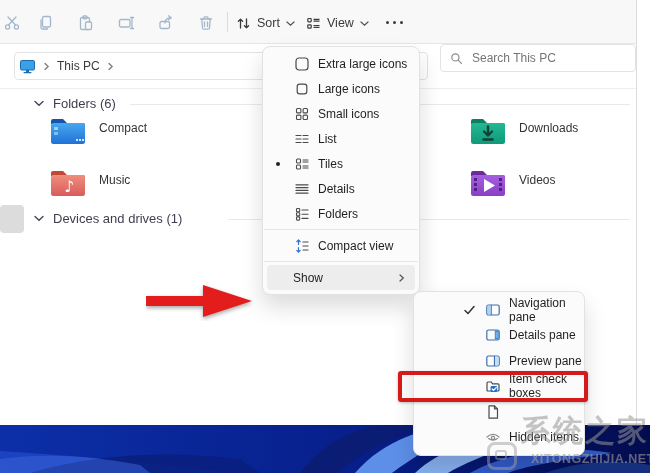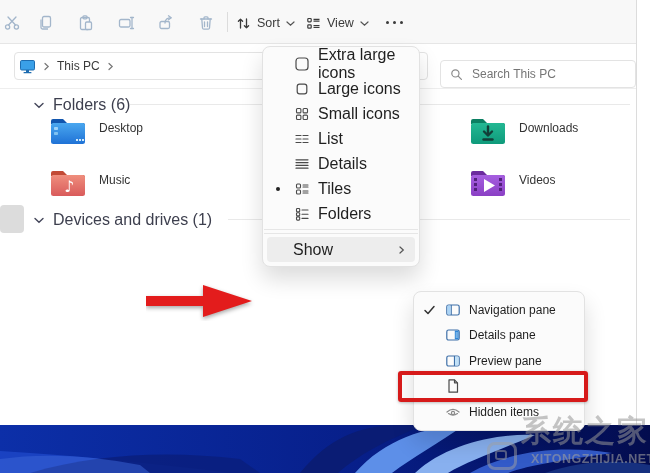--- a/index.html
+++ b/index.html
@@ -15,51 +15,51 @@
   .tb-group{position:absolute;top:12px;height:22px;display:flex;align-items:center;gap:6px;
             font-size:12.5px;color:#3b3b3b;}
   .tb-dots{position:absolute;left:386px;top:13px;display:flex;gap:4px;align-items:center;height:18px;}
   .tb-dots i{width:3px;height:3px;border-radius:50%;background:#3b3b3b;}
 
   
   .addr-row{position:absolute;left:0;top:44px;width:637px;height:44px;background:#fff;z-index:3;}
   .addr-box{position:absolute;left:14px;top:8px;width:414px;height:28px;border:1px solid #e3e3e3;
             border-radius:4px;background:#fff;display:flex;align-items:center;gap:7px;padding:0 4px;}
   .addr-text{font-size:12px;color:#3b3b3b;}
-  .search-box{position:absolute;left:440px;top:16px;width:196px;height:28px;border:1px solid #e3e3e3;
+  .search-box{position:absolute;left:440px;top:0;width:196px;height:28px;border:1px solid #e3e3e3;
               border-radius:4px;background:#fff;display:flex;align-items:center;gap:7px;padding:0 9px;}
   .search-box input{border:none;outline:none;background:transparent;font-size:12px;color:#666;
                     width:140px;font-family:inherit;}
   .row-border{position:absolute;left:0;top:88px;width:637px;height:1px;background:#eeeeee;z-index:3;}
   .win-right-border{position:absolute;left:636px;top:0;width:1px;height:425px;background:#dcdcdc;z-index:4;}
 
   
-  .group-header{position:absolute;display:flex;align-items:center;gap:9px;font-size:16px;color:#3d3f4e;z-index:2;text-align:right;}
+  .group-header{position:absolute;display:flex;align-items:center;gap:9px;font-size:13px;color:#3d3f4e;z-index:2;text-align:right;}
   .divider{position:absolute;height:1px;background:#e9e9e9;z-index:1;}
   .tile{position:absolute;display:flex;align-items:center;gap:11px;z-index:2;}
   .tile-label{font-size:12px;color:#333;margin-top:-6px;}
   .scroll-thumb{position:absolute;left:0;top:205px;width:24px;height:28px;background:#dcdcdc;
                 border-radius:4px;z-index:2;}
 
   
   .vmenu{position:absolute;left:262px;top:46px;width:158px;background:#fbfbfb;border:1px solid #e2e2e2;
          border-radius:8px;box-shadow:0 12px 22px rgba(0,0,0,.14);padding:4px 0;z-index:10;}
-  .vm-item{height:25px;display:flex;align-items:center;font-size:16px;color:#1f1f1f;}
+  .vm-item{height:25px;display:flex;align-items:center;font-size:12px;color:#1f1f1f;}
   .vm-left{width:30px;display:flex;align-items:center;justify-content:center;flex:0 0 30px;}
   .vm-dot{width:4px;height:4px;border-radius:50%;background:#222;}
   .vm-ico{width:17px;display:flex;align-items:center;justify-content:center;flex:0 0 17px;margin-right:8px;}
   .vm-sep{height:1px;background:#e6e6e6;margin:3px 1px;}
   .vm-item.hl{background:#ededed;border-radius:4px;margin:0 4px;}
   .vm-item.hl .vm-left{flex-basis:26px;width:26px;}
   .vm-chev{margin-left:auto;margin-right:10px;display:flex;}
 
   
   .smenu{position:absolute;left:413px;top:291px;width:172px;background:#fbfbfb;border:1px solid #e2e2e2;
          border-radius:8px;box-shadow:0 12px 22px rgba(0,0,0,.14);padding:5px 0;z-index:20;}
-  .sm-item{height:25.5px;display:flex;align-items:center;font-size:12px;color:#1f1f1f;}
+  .sm-item{height:25.5px;display:flex;align-items:center;font-size:12px;color:#1f1f1f;margin-left:40px;}
   .sm-left{width:30px;display:flex;align-items:center;justify-content:center;flex:0 0 30px;}
   .sm-ico{width:17px;display:flex;align-items:center;justify-content:center;flex:0 0 17px;margin-right:8px;}
 
   
   .red-box{position:absolute;left:398px;top:371px;width:190px;height:31px;border:4px solid #d61a1a;
            border-radius:3px;z-index:30;box-shadow:0 1px 3px rgba(0,0,0,.25);}
   .red-arrow{position:absolute;left:146px;top:281px;width:110px;height:40px;z-index:30;}
 
   
   .wallpaper{position:absolute;left:0;top:425px;width:650px;height:48px;z-index:5;}
@@ -218,21 +218,21 @@
           </linearGradient>
         </defs>
       <path d="M3 10 V7 q0-2 2-2 h10 l4 4 h16 q2 0 2 2 v2 z" fill="#1256ae"></path>
       <rect x="3" y="9" width="34" height="21" rx="2.5" fill="url(#fDesk)"></rect>
       <rect x="6" y="13" width="4" height="3" rx="0.8" fill="#9fd4fa"></rect>
       <rect x="6" y="18" width="4" height="3" rx="0.8" fill="#7fc2f2"></rect>
       <rect x="28" y="25" width="2" height="2" fill="#cfe9fb"></rect>
         <rect x="31" y="25" width="2" height="2" fill="#cfe9fb"></rect>
         <rect x="34" y="25" width="2" height="2" fill="#cfe9fb"></rect>
     </svg>
-    <span class="tile-label">Desktop</span>
+    <span class="tile-label">Compact</span>
   </div>
 
   <div class="tile" style="left:48px;top:166px">
     <svg width="40" height="34" viewBox="0 0 40 34">
       <defs>
           <linearGradient id="fMus" x1="0" y1="0" x2="0" y2="1">
         <stop offset="0" stop-color="#ef8e7d"></stop>
             <stop offset="1" stop-color="#d95b5b"></stop>
           </linearGradient>
         </defs>
@@ -337,61 +337,76 @@
       <span class="vm-left"></span>
       <span class="vm-ico">
         <svg width="16" height="16" viewBox="0 0 16 16" fill="none" stroke="#4a4a4a" stroke-width="1.2" stroke-linecap="round">
           <path d="M2 4.5 h5 M9 4.5 h5 M2 8 h5 M9 8 h5 M2 11.5 h5 M9 11.5 h5"></path>
         </svg>
       </span>
       <span>List</span>
     </div>
 
     <div class="vm-item">
-      <span class="vm-left"></span>
-      <span class="vm-ico">
-        <svg width="16" height="16" viewBox="0 0 16 16" fill="none" stroke="#4a4a4a" stroke-width="1.2" stroke-linecap="round">
-          <path d="M2 3.8 h12 M2 6.6 h12 M2 9.4 h12 M2 12.2 h12"></path>
-        </svg>
-      </span>
-      <span>Details</span>
-    </div>
-
-    <div class="vm-item">
       <span class="vm-left">
           <span class="vm-dot"></span>
         </span>
       <span class="vm-ico">
         <svg width="16" height="16" viewBox="0 0 16 16" fill="none" stroke="#4a4a4a" stroke-width="1.1" stroke-linecap="round">
           <rect x="2.5" y="3" width="4" height="4" rx="1"></rect>
             <path d="M9 4 h5 M9 6 h5"></path>
           <rect x="2.5" y="9" width="4" height="4" rx="1"></rect>
             <path d="M9 10 h5 M9 12 h5"></path>
         </svg>
       </span>
       <span>Tiles</span>
+    </div>
+
+    <div class="vm-item">
+      <span class="vm-left"></span>
+      <span class="vm-ico">
+        <svg width="16" height="16" viewBox="0 0 16 16" fill="none" stroke="#4a4a4a" stroke-width="1.2" stroke-linecap="round">
+          <path d="M2 3.8 h12 M2 6.6 h12 M2 9.4 h12 M2 12.2 h12"></path>
+        </svg>
+      </span>
+      <span>Details</span>
     </div>
 
     <div class="vm-item">
       <span class="vm-left"></span>
       <span class="vm-ico">
         <svg width="16" height="16" viewBox="0 0 16 16" fill="none" stroke="#4a4a4a" stroke-width="1.1" stroke-linecap="round">
           <rect x="2.5" y="2.5" width="3.2" height="3.2" rx="0.8"></rect>
             <path d="M8 4 h6"></path>
           <rect x="2.5" y="6.7" width="3.2" height="3.2" rx="0.8"></rect>
             <path d="M8 8.2 h6"></path>
           <rect x="2.5" y="10.9" width="3.2" height="3.2" rx="0.8"></rect>
             <path d="M8 12.4 h6"></path>
         </svg>
       </span>
       <span>Folders</span>
     </div>
 
     <div class="vm-sep"></div>
 
+    <div class="vm-item">
+      <span class="vm-left"></span>
+      <span class="vm-ico">
+        <svg width="16" height="16" viewBox="0 0 16 16" fill="none" stroke-linecap="round" stroke-linejoin="round">
+          <g stroke="#2e6fd6" stroke-width="1.2">
+            <path d="M4.5 6.5 V2 M4.5 2 L2.8 3.7 M4.5 2 L6.2 3.7"></path>
+            <path d="M4.5 9.5 V14 M4.5 14 L2.8 12.3 M4.5 14 L6.2 12.3"></path>
+          </g>
+          <g stroke="#4a4a4a" stroke-width="1.2">
+              <path d="M9 4 h5 M9 8 h5 M9 12 h5"></path>
+            </g>
+        </svg>
+      </span>
+      <span>Compact view</span>
+    </div>
 
     <div class="vm-sep"></div>
 
     <div class="vm-item hl">
       <span class="vm-left"></span>
       <span>Show</span>
       <span class="vm-chev">
         <svg width="7" height="10" viewBox="0 0 7 10" fill="none" stroke="#555" stroke-width="1.2" stroke-linecap="round">
             <polyline points="2,2 5.3,5 2,8"></polyline>
           </svg>
@@ -434,20 +449,31 @@
       <span class="sm-ico">
         <svg width="16" height="16" viewBox="0 0 16 16">
           <rect x="1.8" y="3" width="12.4" height="10" rx="1.8" fill="none" stroke="#3d6fa8" stroke-width="1.2"></rect>
           <path d="M9.5 3 V13" stroke="#3d6fa8" stroke-width="1.2"></path>
           <rect x="10.1" y="3.6" width="3.5" height="8.8" fill="#bfe0f8"></rect>
         </svg>
       </span>
       <span>Preview pane</span>
     </div>
 
+    <div class="sm-item">
+      <span class="sm-left"></span>
+      <span class="sm-ico">
+        <svg width="16" height="16" viewBox="0 0 16 16">
+          <path d="M2 5 q0-1 1-1 h3.2 l1.4 1.8 H13 q1 0 1 1 V12 q0 1-1 1 H3 q-1 0-1-1 z" fill="none" stroke="#4a4a4a" stroke-width="1.2"></path>
+          <rect x="5.6" y="8" width="6.5" height="6" rx="1.2" fill="#1f6fd0"></rect>
+          <polyline points="7.2,11 8.6,12.4 11.2,9.6" fill="none" stroke="#fff" stroke-width="1.3" stroke-linecap="round" stroke-linejoin="round"></polyline>
+        </svg>
+      </span>
+      <span>Item check boxes</span>
+    </div>
 
     <div class="sm-item">
       <span class="sm-left"></span>
       <span class="sm-ico">
         <svg width="16" height="16" viewBox="0 0 16 16" fill="none" stroke="#4a4a4a" stroke-width="1.2" stroke-linejoin="round">
           <path d="M4 1.8 h5.5 l3 3 V14.2 H4 z"></path>
             <path d="M9.5 1.8 v3 h3"></path>
         </svg>
       </span>
     </div>

